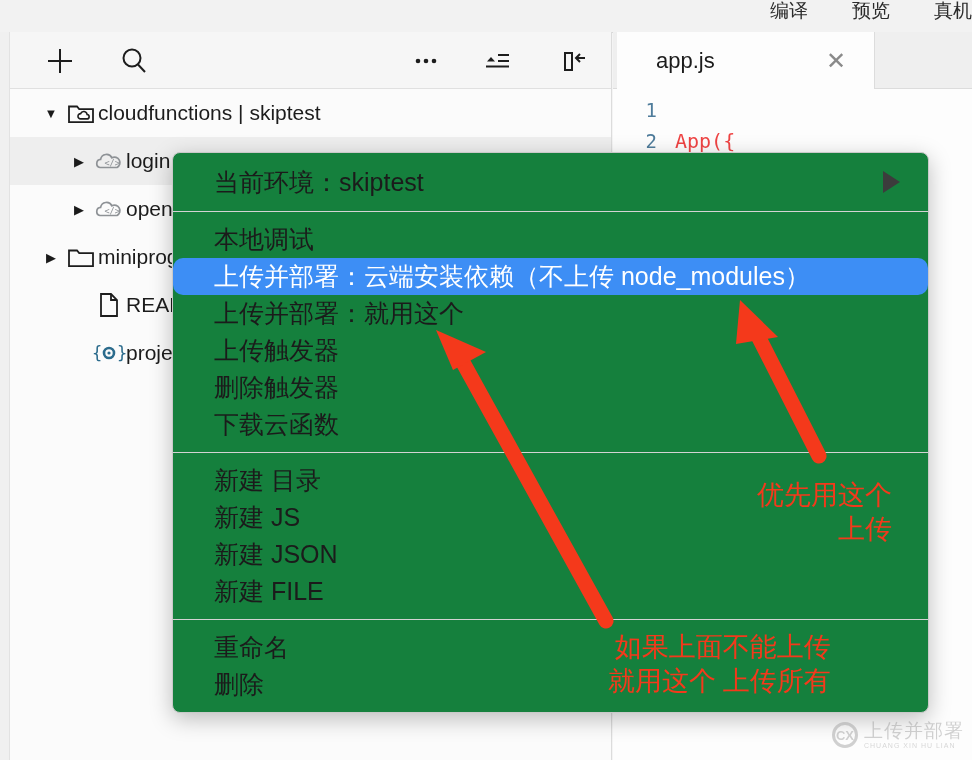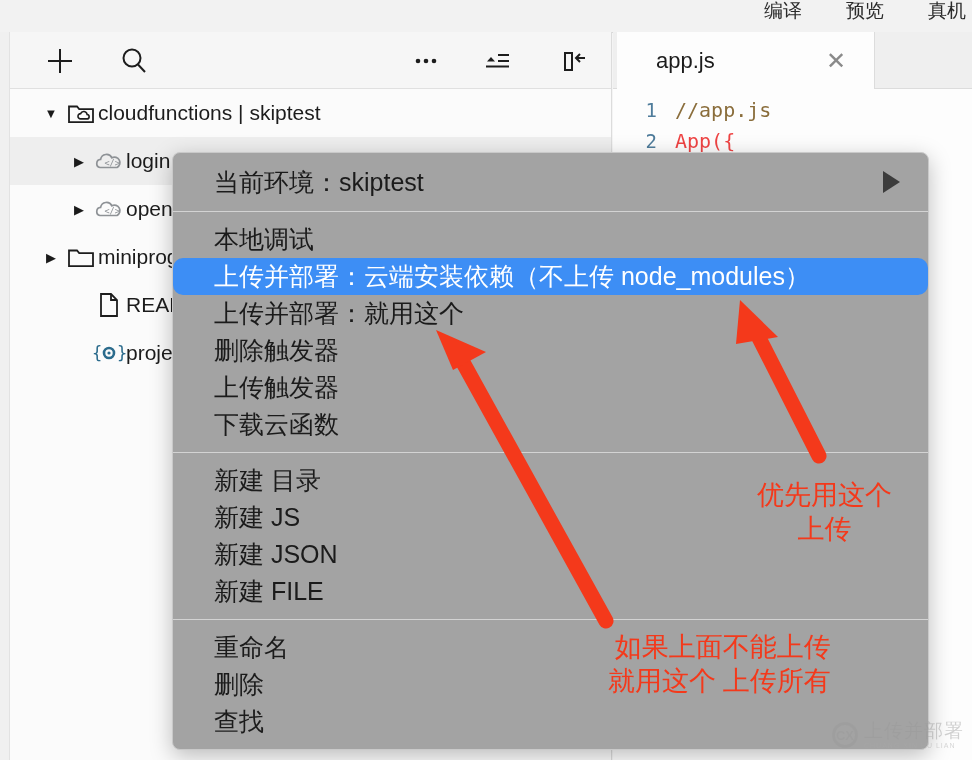--- a/index.html
+++ b/index.html
@@ -10,21 +10,21 @@
     -webkit-font-smoothing:antialiased;
   }
 
   
   #top-strip{
     position:absolute;left:0;top:0;width:972px;height:32px;
     background:#f2f2f2;border-bottom:1px solid #d8d8d8;
   }
   #top-actions{
     position:absolute;right:0;top:0;height:32px;display:flex;align-items:flex-start;
-    gap:44px;padding-right:6px;box-sizing:border-box;
+    gap:44px;padding-right:0;box-sizing:border-box;
   }
   .top-action{
     font-size:19px;color:#2b2b2b;line-height:20px;padding-top:1px;white-space:nowrap;
   }
 
   
   #explorer{
     position:absolute;left:0;top:32px;width:612px;height:728px;
     background:#fbfbfb;border-right:1px solid #dcdcdc;box-sizing:border-box;
   }
@@ -88,21 +88,21 @@
   }
   .cl{display:flex;height:31px;align-items:center;white-space:pre;}
   .gutter{width:62px;text-align:right;padding-right:18px;color:#4f7c9b;
           box-sizing:border-box;flex:0 0 auto;font-size:19px;}
   .ctext{color:#8a6d3b;}
   .kw{color:#ef4444;}
 
   
   #ctxmenu{
     position:absolute;left:172px;top:152px;width:757px;
-    background:#a3a3a3;
+    background:#15803d;
     border:1px solid #c9c9c9;border-radius:8px;
     box-shadow:0 6px 22px rgba(0,0,0,.25);
     box-sizing:border-box;overflow:hidden;
     font-size:25px;color:#1b1b1b;
   }
   .mheader{
     height:58px;display:flex;align-items:center;position:relative;
     padding-left:41px;box-sizing:border-box;
   }
   .mheader .htext{font-size:25px;color:#1b1b1b;}
@@ -116,21 +116,21 @@
   .mitem{
     height:37px;display:flex;align-items:center;
     padding-left:41px;box-sizing:border-box;white-space:nowrap;
   }
   .mitem.selected{background:#3d8ef5;color:#ffffff;border-radius:10px;}
 
   
   #annot-layer{position:absolute;left:0;top:0;width:972px;height:760px;pointer-events:none;}
   .anno-text{
     position:absolute;color:#f4391b;font-size:27px;line-height:34px;
-    white-space:pre;text-align:center;
+    white-space:pre;text-align:right;
   }
   #anno-1{left:757px;top:478px;}
   #anno-2{left:608px;top:630px;text-align:right;font-family:Liberation Serif, serif;}
 
   
   #watermark{
     position:absolute;right:8px;bottom:10px;display:flex;align-items:center;
     gap:6px;opacity:.45;
   }
   #wm-logo{
@@ -267,58 +267,56 @@
 <div id="editor">
   <div id="tabbar">
     <div id="tab-appjs">
       <span id="tab-title">app.js</span>
       <span id="tab-close">✕</span>
     </div>
   </div>
   <div id="code">
     <div class="cl">
       <span class="gutter">1</span>
-      <span class="ctext">//app.js</span>
     </div>
     <div class="cl">
       <span class="gutter">2</span>
       <span class="kw">App({</span>
     </div>
   </div>
 </div>
 
 <div id="ctxmenu">
   <div class="mheader">
     <span class="htext">当前环境：skiptest</span>
     <span id="menu-play"></span>
   </div>
   <div class="msep"></div>
 
   <div class="msect">
     <div class="mitem">本地调试</div>
     <div class="mitem selected">上传并部署：云端安装依赖（不上传 node_modules）</div>
     <div class="mitem">上传并部署：就用这个</div>
+    <div class="mitem">上传触发器</div>
     <div class="mitem">删除触发器</div>
-    <div class="mitem">上传触发器</div>
     <div class="mitem">下载云函数</div>
   </div>
   <div class="msep"></div>
 
   <div class="msect">
     <div class="mitem">新建 目录</div>
     <div class="mitem">新建 JS</div>
     <div class="mitem">新建 JSON</div>
     <div class="mitem">新建 FILE</div>
   </div>
   <div class="msep"></div>
 
   <div class="msect">
     <div class="mitem">重命名</div>
     <div class="mitem">删除</div>
-    <div class="mitem">查找</div>
   </div>
 </div>
 
 <svg id="annot-layer">
   <g>
     <line x1="606" y1="621" x2="455" y2="348" stroke="#f4391b" stroke-width="15" stroke-linecap="round"></line>
     <polygon points="436,330 486,352 453,370" fill="#f4391b"></polygon>
   </g>
   <g>
     <line x1="819" y1="456" x2="752" y2="324" stroke="#f4391b" stroke-width="15" stroke-linecap="round"></line>

